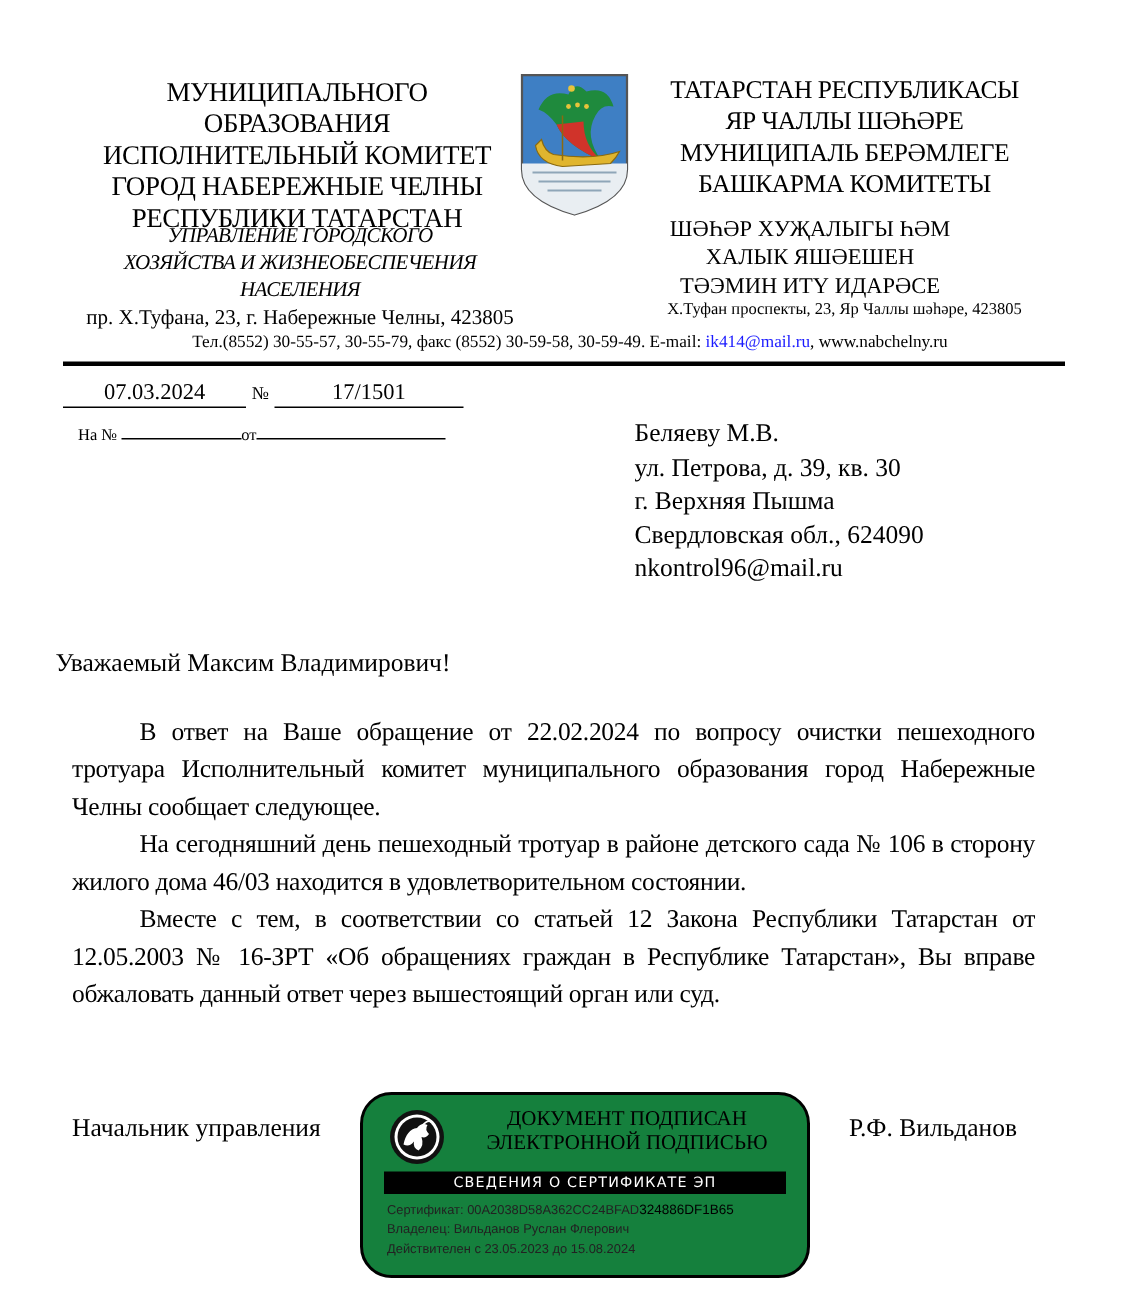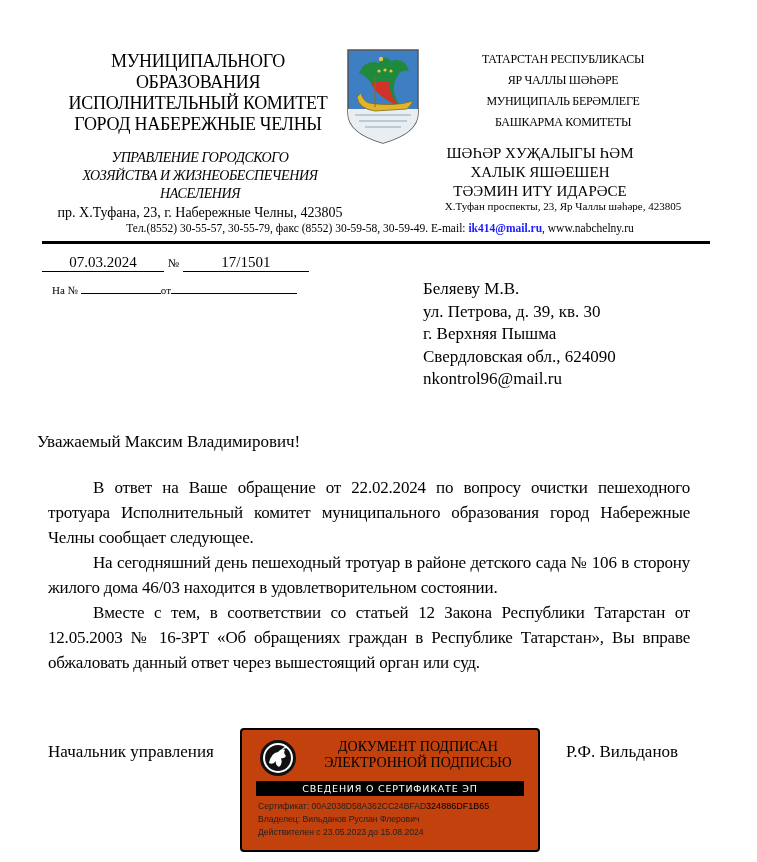--- a/index.html
+++ b/index.html
@@ -1,51 +1,52 @@
 <!DOCTYPE html>
 <html><head>
 <meta charset="utf-8">
 <style>
   html, body { margin:0; padding:0; background:#ffffff; }
   body { width:757px; height:862px; position:relative; overflow:hidden; font-family:"Liberation Serif", serif; color:#000; }
   .abs { position:absolute; }
   .hdr-ru { left:48px; top:51px; width:300px; text-align:center; font-size:18px; line-height:21px; letter-spacing:-0.3px; }
-  .hdr-tt { left:428px; top:49px; width:270px; text-align:center; font-size:12px; line-height:21px; letter-spacing:-0.3px; }
+  .hdr-tt { left:428px; top:49px; width:270px; text-align:center; font-size:17px; line-height:21px; letter-spacing:-0.3px; }
   .emblem { left:345px; top:47px; width:76px; height:98px; }
   .sub-ru { left:60px; top:149px; width:280px; text-align:center; font-size:14px; line-height:18px; letter-spacing:-0.4px;font-style:italic; }
   .addr-ru { left:40px; top:205px; width:320px; text-align:center; font-size:14px; }
   .sub-tt { left:420px; top:144px; width:240px; text-align:center; font-size:15px; line-height:19px; }
   .addr-tt { left:428px; top:200px; width:270px; text-align:center; font-size:11px; }
   .contacts { left:90px; top:222px; width:580px; text-align:center; font-size:11.5px; }
-  .contacts .email { color:#1a1aff;font-weight:bold; }
+  .contacts .email { color:#1a1aff; }
   .rule { left:42px; top:241px; width:668px; height:3px; background:#000; }
   .regline { left:42px; top:254px; font-size:15px; }
   .regline .u { display:inline-block; border-bottom:1px solid #000; text-align:center; }
   .refline { left:52px; top:284px; font-size:11px; }
   .refline .u { display:inline-block; border-bottom:1px solid #000; }
   .addressee { left:423px; top:278px; font-size:17px; line-height:22.5px; }
   .greeting { left:0; top:432px; width:757px; text-align:left; font-size:17px;margin-left:37px; }
   .body { left:48px; top:475px; width:642px; font-size:17px; line-height:25px; text-align:justify; letter-spacing:-0.2px; }
   .body p { margin:0; text-indent:45px; }
   .sig-title { left:48px; top:742px; font-size:17px; }
   .sig-name { left:566px; top:742px; font-size:17px; }
-  .stamp { left:240px; top:728px; width:300px; height:124px; border:2px solid #000; border-radius:4px; box-sizing:border-box; background:#c2410c; }
+  .stamp { left:240px; top:728px; width:300px; height:124px; border:2px solid #000; border-radius:21px; box-sizing:border-box; background:#15803d; }
   .stamp .seal { position:absolute; left:17px; top:9px; width:38px; height:38px; }
   .stamp .st1 { position:absolute; left:62px; top:9px; width:228px; text-align:center; font-size:14px; line-height:16px; }
   .stamp .bar { position:absolute; left:14px; top:51px; width:268px; height:15px; background:#000; color:#fff; font-family:"DejaVu Sans", sans-serif; font-size:9.5px; letter-spacing:0.8px; text-align:center; line-height:15px; }
   .stamp .info { position:absolute; left:16px; top:70px; font-family:"Liberation Sans", sans-serif; font-size:8.6px; line-height:13px; color:#222; white-space:nowrap; }
   .stamp .info b { font-weight:normal; font-family:"Liberation Sans", sans-serif; font-size:9px; color:#000; }
 </style>
 </head>
 <body>
 
 <div class="abs hdr-ru">
   <div>МУНИЦИПАЛЬНОГО ОБРАЗОВАНИЯ</div>
   <div>ИСПОЛНИТЕЛЬНЫЙ КОМИТЕТ</div>
   <div>ГОРОД НАБЕРЕЖНЫЕ ЧЕЛНЫ</div>
+  <div>РЕСПУБЛИКИ ТАТАРСТАН</div>
 </div>
 
 <div class="abs emblem">
   <svg width="76" height="98" viewBox="0 0 76 98">
     <path d="M3,3 H73 V66 Q73,86 38,96 Q3,86 3,66 Z" fill="#3e7fc4" stroke="#555" stroke-width="1.5"></path>
     <path d="M3,62 H73 V66 Q73,86 38,96 Q3,86 3,66 Z" fill="#e9eef2"></path>
     <path d="M10,68 H66 M14,74 H62 M20,80 H56" stroke="#8fa6b8" stroke-width="1.2"></path>
     <path d="M14,26 Q20,12 34,16 Q38,6 46,14 Q60,10 64,24 Q56,22 52,30 Q44,44 56,60 Q32,50 26,36 Q20,28 14,26 Z" fill="#1f8a3d"></path>
     <path d="M26,36 Q32,50 56,60 Q44,50 44,34 Z" fill="#d0332a"></path>
     <circle cx="36" cy="12" r="2.2" fill="#e8c33a"></circle>

